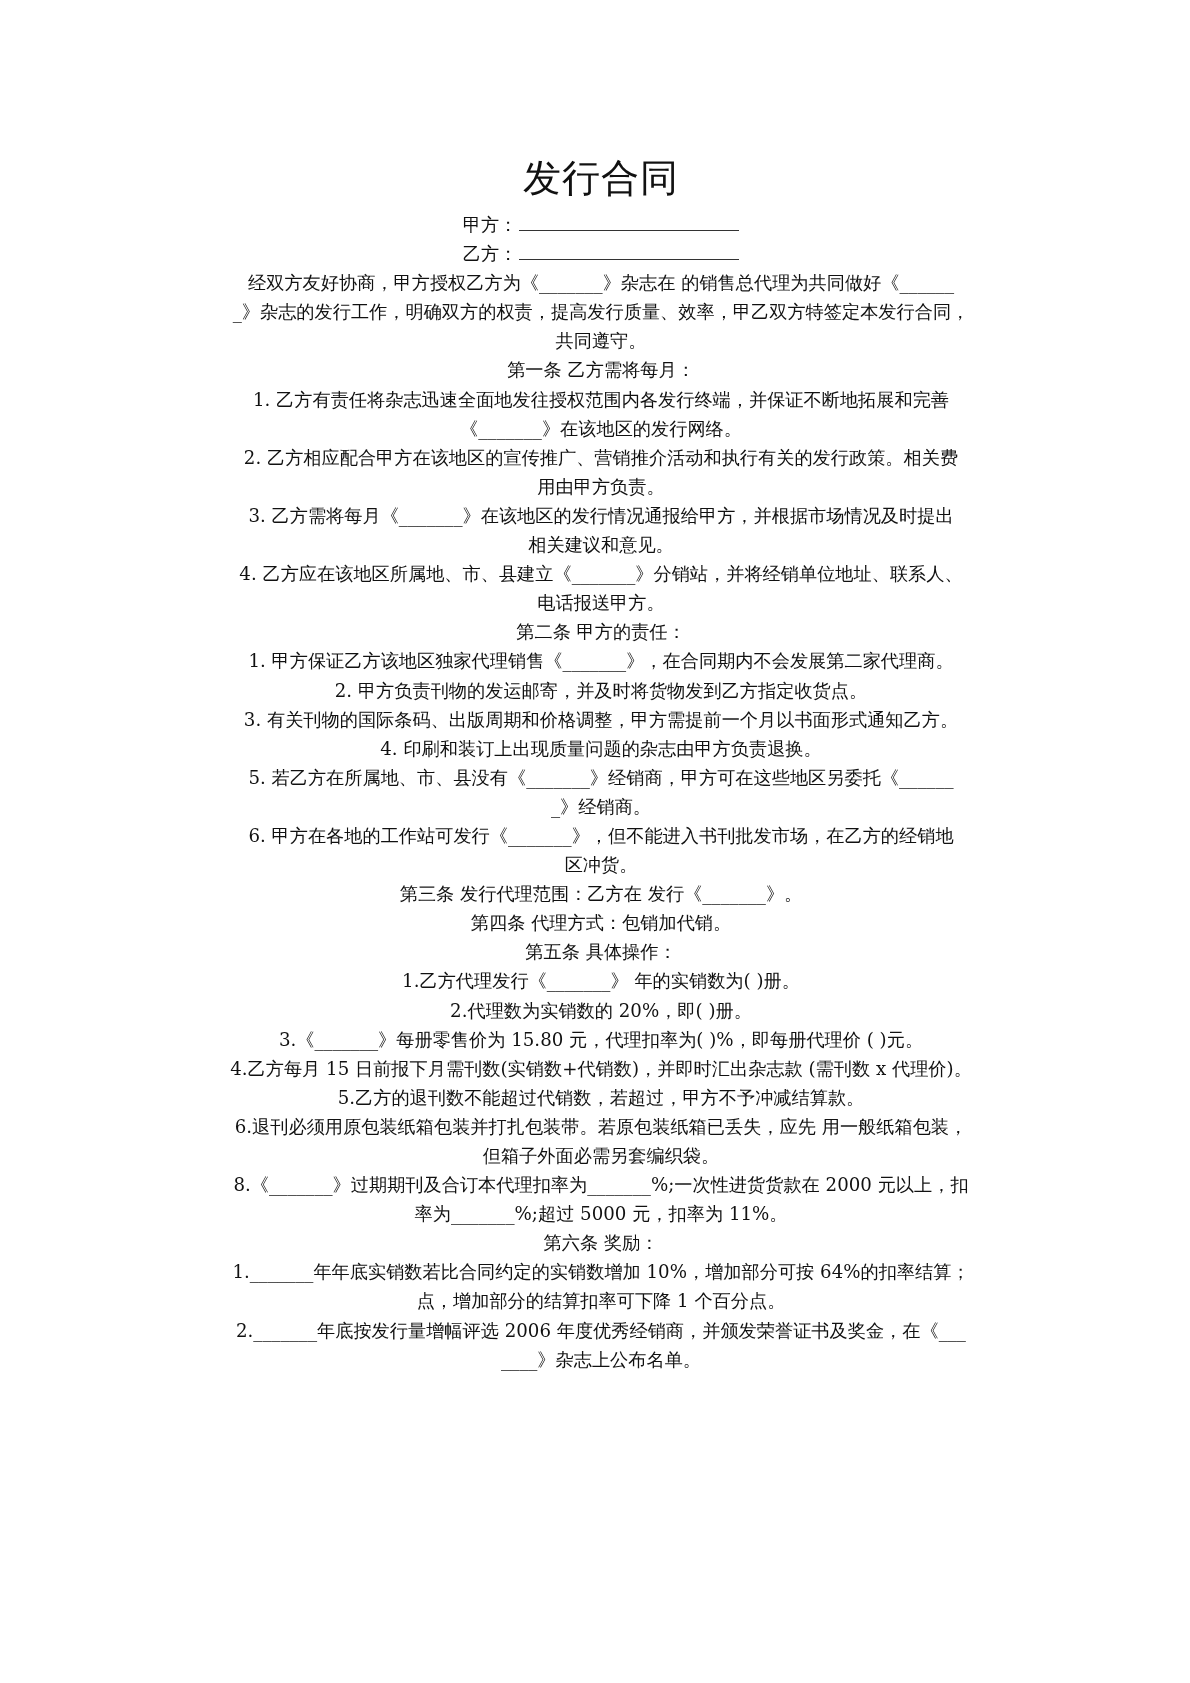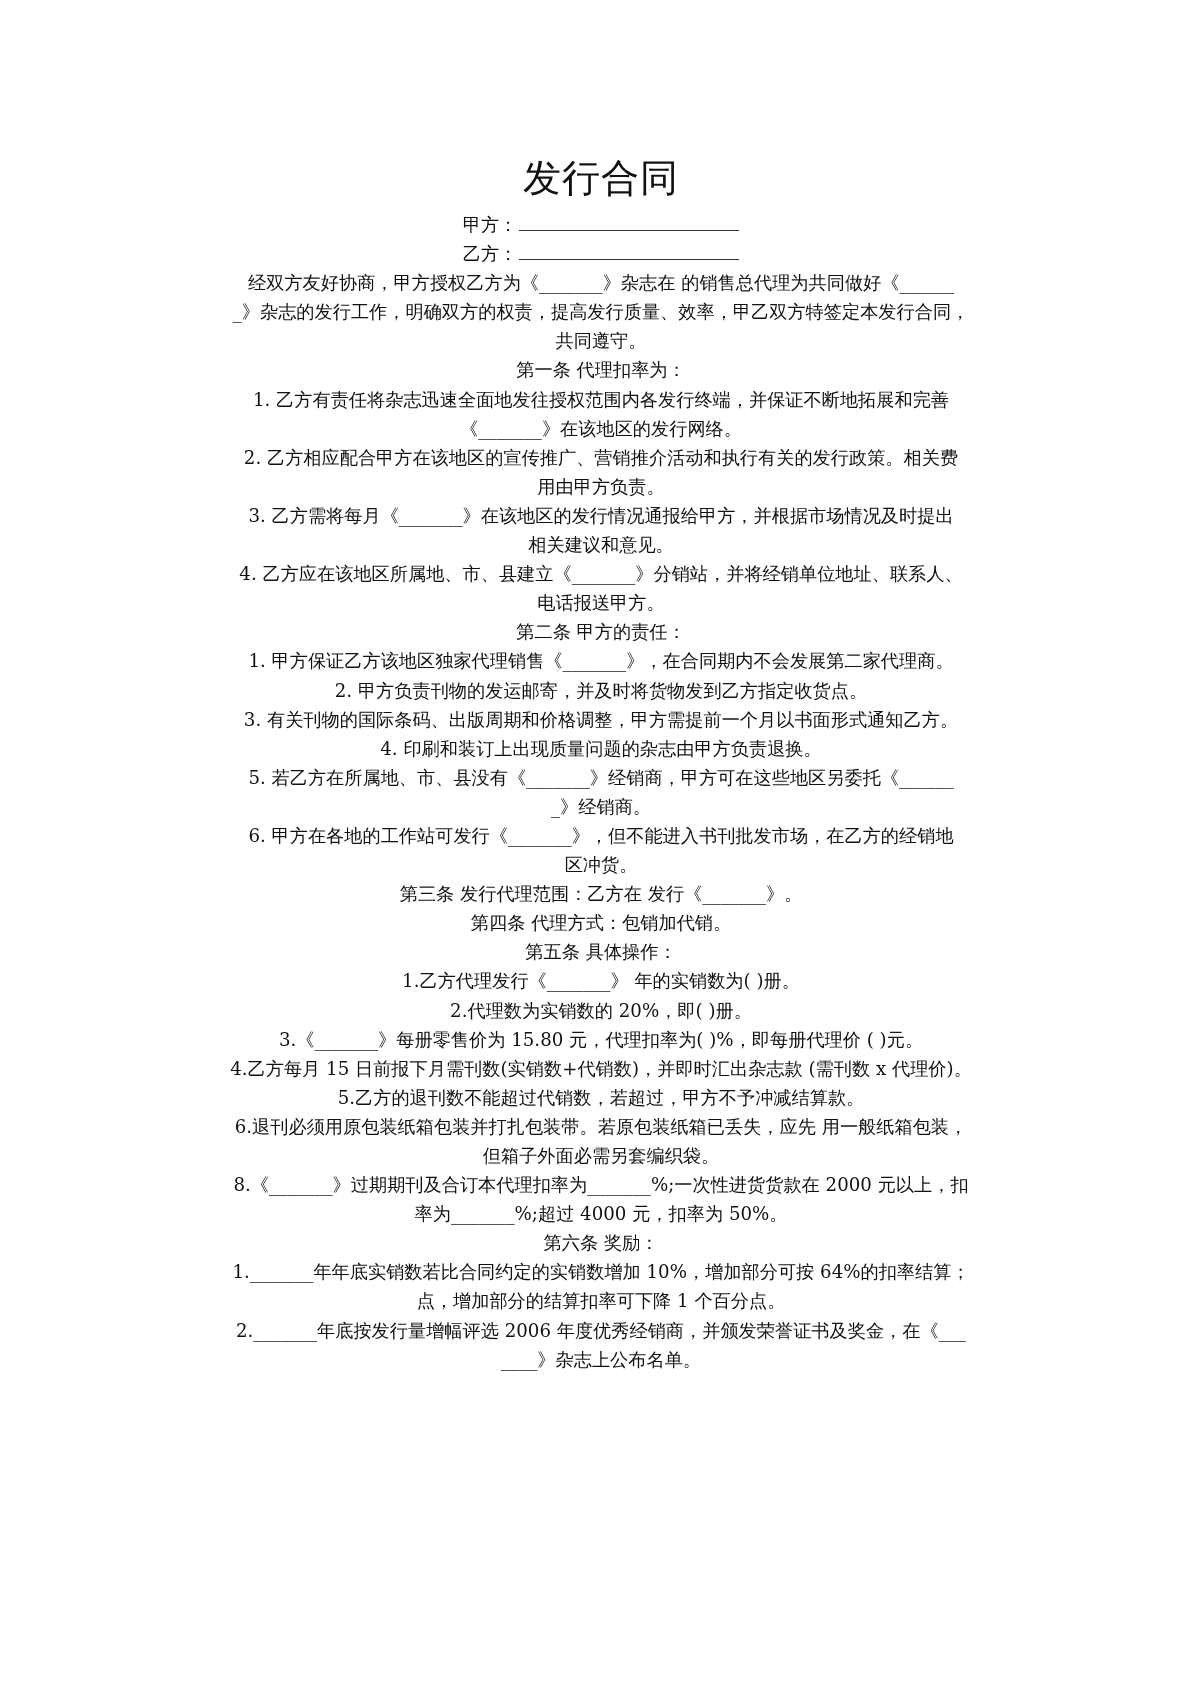--- a/index.html
+++ b/index.html
@@ -19,21 +19,21 @@
 <div class="page">
   <div class="title">发行合同</div>
 
   <div class="line"><span>甲方：</span><span class="underline-field"></span></div>
   <div class="line"><span>乙方：</span><span class="underline-field"></span></div>
 
   <div id="body-lines">
       <div class="line">经双方友好协商，甲方授权乙方为《_______》杂志在 的销售总代理为共同做好《______</div>
       <div class="line">_》杂志的发行工作，明确双方的权责，提高发行质量、效率，甲乙双方特签定本发行合同，</div>
       <div class="line">共同遵守。</div>
-      <div class="line">第一条 代理扣率为：</div>
+      <div class="line">第一条 乙方需将每月：</div>
       <div class="line">1. 乙方有责任将杂志迅速全面地发往授权范围内各发行终端，并保证不断地拓展和完善</div>
       <div class="line">《_______》在该地区的发行网络。</div>
       <div class="line">2. 乙方相应配合甲方在该地区的宣传推广、营销推介活动和执行有关的发行政策。相关费</div>
       <div class="line">用由甲方负责。</div>
       <div class="line">3. 乙方需将每月《_______》在该地区的发行情况通报给甲方，并根据市场情况及时提出</div>
       <div class="line">相关建议和意见。</div>
       <div class="line">4. 乙方应在该地区所属地、市、县建立《_______》分销站，并将经销单位地址、联系人、</div>
       <div class="line">电话报送甲方。</div>
       <div class="line">第二条 甲方的责任：</div>
       <div class="line">1. 甲方保证乙方该地区独家代理销售《_______》，在合同期内不会发展第二家代理商。</div>
@@ -48,20 +48,20 @@
       <div class="line">第四条 代理方式：包销加代销。</div>
       <div class="line">第五条 具体操作：</div>
       <div class="line">1.乙方代理发行《_______》 年的实销数为( )册。</div>
       <div class="line">2.代理数为实销数的 20%，即( )册。</div>
       <div class="line">3.《_______》每册零售价为 15.80 元，代理扣率为( )%，即每册代理价 ( )元。</div>
       <div class="line">4.乙方每月 15 日前报下月需刊数(实销数+代销数)，并即时汇出杂志款 (需刊数 x 代理价)。</div>
       <div class="line">5.乙方的退刊数不能超过代销数，若超过，甲方不予冲减结算款。</div>
       <div class="line">6.退刊必须用原包装纸箱包装并打扎包装带。若原包装纸箱已丢失，应先 用一般纸箱包装，</div>
       <div class="line">但箱子外面必需另套编织袋。</div>
       <div class="line">8.《_______》过期期刊及合订本代理扣率为_______%;一次性进货货款在 2000 元以上，扣</div>
-      <div class="line">率为_______%;超过 4000 元，扣率为 50%。</div>
+      <div class="line">率为_______%;超过 5000 元，扣率为 11%。</div>
       <div class="line">第六条 奖励：</div>
       <div class="line">1._______年年底实销数若比合同约定的实销数增加 10%，增加部分可按 64%的扣率结算；</div>
       <div class="line">点，增加部分的结算扣率可下降 1 个百分点。</div>
       <div class="line">2._______年底按发行量增幅评选 2006 年度优秀经销商，并颁发荣誉证书及奖金，在《___</div>
       <div class="line">____》杂志上公布名单。</div>
     </div>
 </div>
 
 </body></html>

